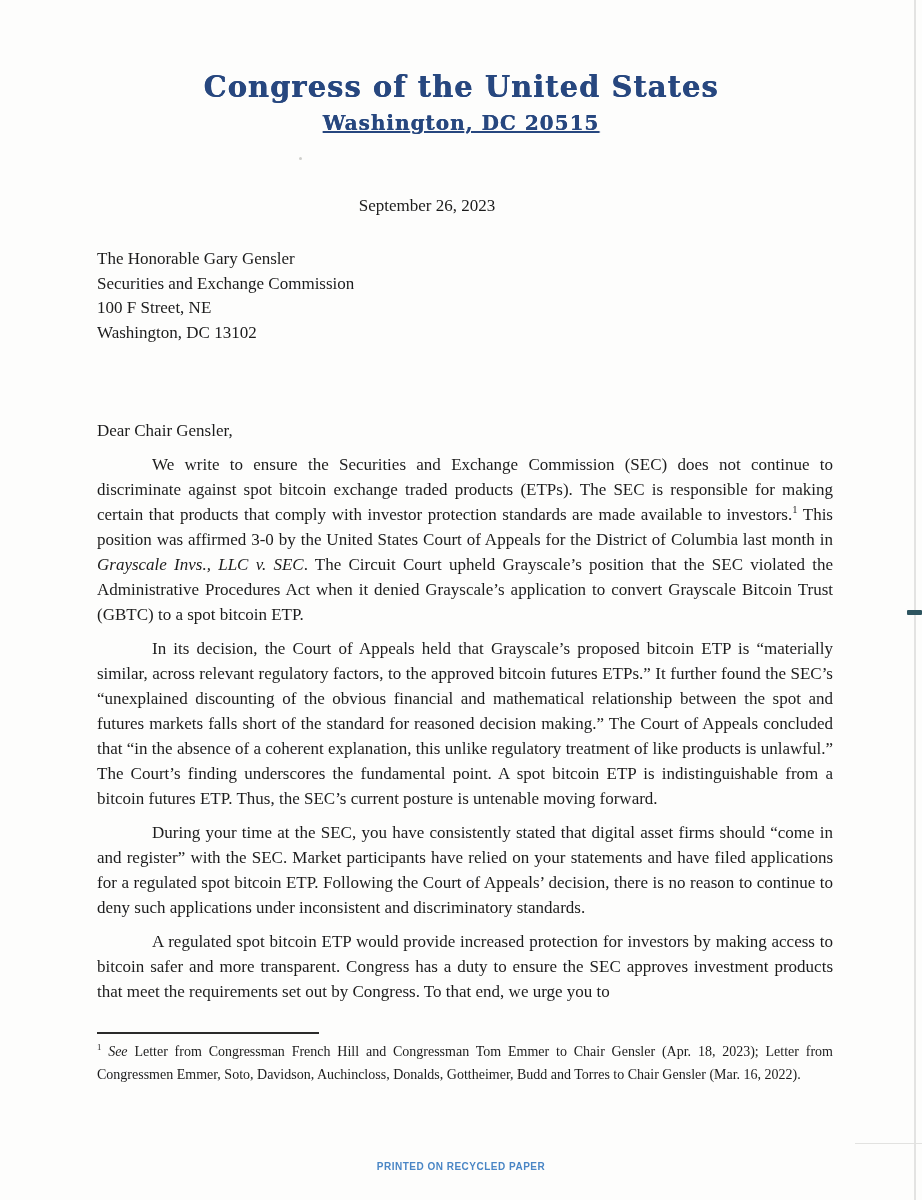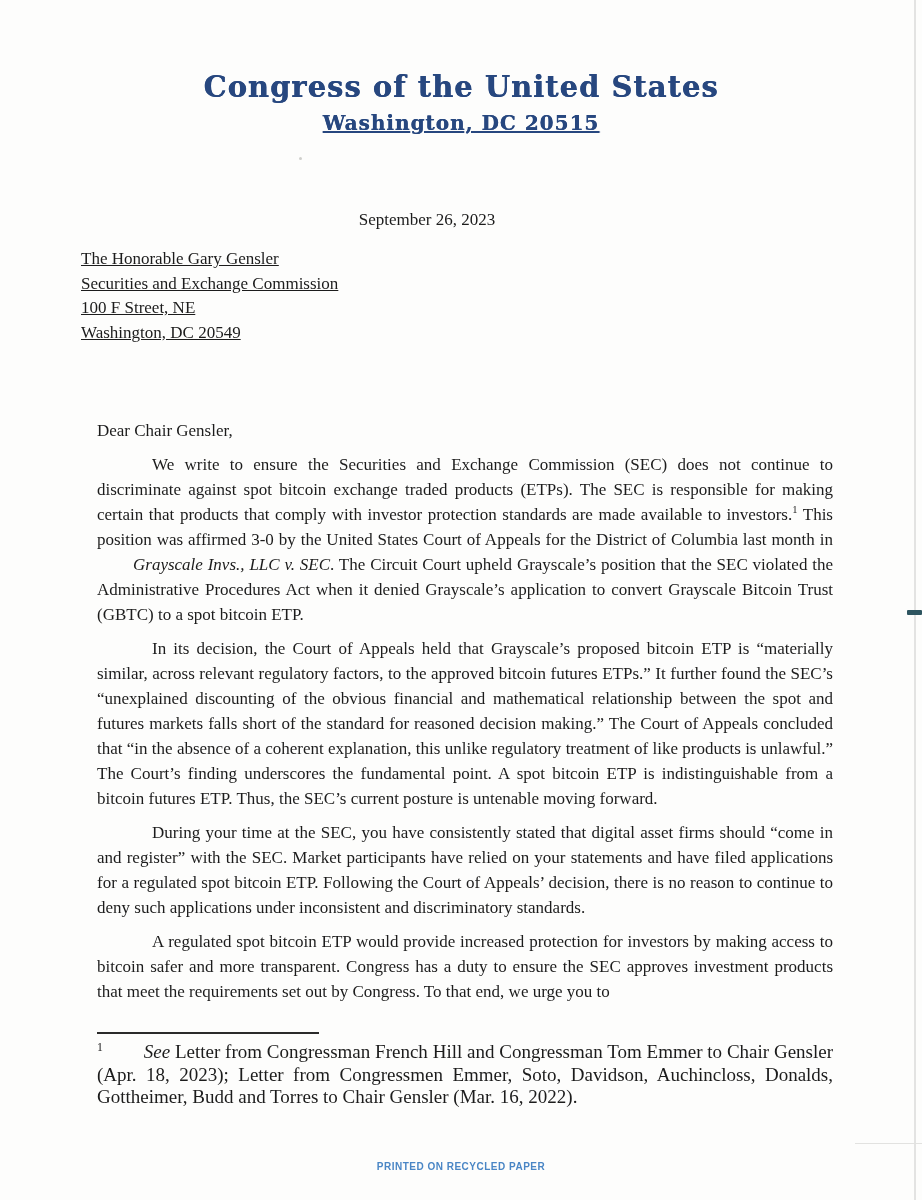--- a/index.html
+++ b/index.html
@@ -39,35 +39,34 @@
     font-size: 20px;
     letter-spacing: 1px;
     margin-top: 7px;
     text-shadow: 0.3px 0 0 var(--navy, #27477f);
     text-decoration: underline;
   }
 
   
   .date-line {
     position: absolute;
-    top: 210px;
+    top: 196px;
     left: 0;
     width: 854px;
     text-align: center;
     font-size: 17px;
   }
 
   
   .recipient {
     position: absolute;
     top: 247px;
-    left: 81px;
+    left: 97px;
     font-size: 17px;
     line-height: 24.5px;
-    text-decoration: underline;
   }
 
   
   .letter-body {
     position: absolute;
     top: 404px;
     left: 97px;
     width: 736px;
     font-size: 17px;
     line-height: 25px;
@@ -77,38 +76,38 @@
   }
   .para {
     margin: 0 0 9px 0;
     text-align: justify;
     text-indent: 55px;
   }
   .para sup, .fn-text sup {
     font-size: 0.62em;
     line-height: 0;
   }
-  .it { font-style: italic; margin-left: 36px; }
+  .it { font-style: italic; }
 
   
   .footnote {
     position: absolute;
     top: 1032px;
     left: 97px;
     width: 736px;
   }
   .fn-rule {
     width: 222px;
     height: 2px;
     background: #2a2a2a;
     margin-bottom: 7px;
   }
   .fn-text {
     margin: 0;
-    font-size: 19px;
+    font-size: 14px;
     line-height: 22.5px;
     text-align: justify;
   }
 
   
   .footer-note {
     position: absolute;
     top: 1161px;
     left: 0;
     width: 922px;
@@ -165,21 +164,21 @@
     <div class="lh1">Congress of the United States</div>
     <div class="lh2">Washington, DC 20515</div>
   </header>
 
   <div class="date-line">September 26, 2023</div>
 
   <div class="recipient">
       <div>The Honorable Gary Gensler</div>
       <div>Securities and Exchange Commission</div>
       <div>100 F Street, NE</div>
-      <div>Washington, DC 20549</div>
+      <div>Washington, DC 13102</div>
     </div>
 
   <div class="letter-body">
     <p class="salutation">Dear Chair Gensler,</p>
 
   <p class="para"><span>We write to ensure the Securities and Exchange Commission (SEC) does not continue to discriminate against spot bitcoin exchange traded products (ETPs). The SEC is responsible for making certain that products that comply with investor protection standards are made available to investors.</span><sup>1</sup><span> This position was affirmed 3-0 by the United States Court of Appeals for the District of Columbia last month in </span><span class="it">Grayscale Invs., LLC v. SEC</span><span>. The Circuit Court upheld Grayscale’s position that the SEC violated the Administrative Procedures Act when it denied Grayscale’s application to convert Grayscale Bitcoin Trust (GBTC) to a spot bitcoin ETP.</span></p>
       <p class="para"><span>In its decision, the Court of Appeals held that Grayscale’s proposed bitcoin ETP is “materially similar, across relevant regulatory factors, to the approved bitcoin futures ETPs.” It further found the SEC’s “unexplained discounting of the obvious financial and mathematical relationship between the spot and futures markets falls short of the standard for reasoned decision making.” The Court of Appeals concluded that “in the absence of a coherent explanation, this unlike regulatory treatment of like products is unlawful.” The Court’s finding underscores the fundamental point. A spot bitcoin ETP is indistinguishable from a bitcoin futures ETP. Thus, the SEC’s current posture is untenable moving forward.</span></p>
       <p class="para"><span>During your time at the SEC, you have consistently stated that digital asset firms should “come in and register” with the SEC. Market participants have relied on your statements and have filed applications for a regulated spot bitcoin ETP. Following the Court of Appeals’ decision, there is no reason to continue to deny such applications under inconsistent and discriminatory standards.</span></p>
       <p class="para"><span>A regulated spot bitcoin ETP would provide increased protection for investors by making access to bitcoin safer and more transparent. Congress has a duty to ensure the SEC approves investment products that meet the requirements set out by Congress. To that end, we urge you to</span></p>
     </div>

